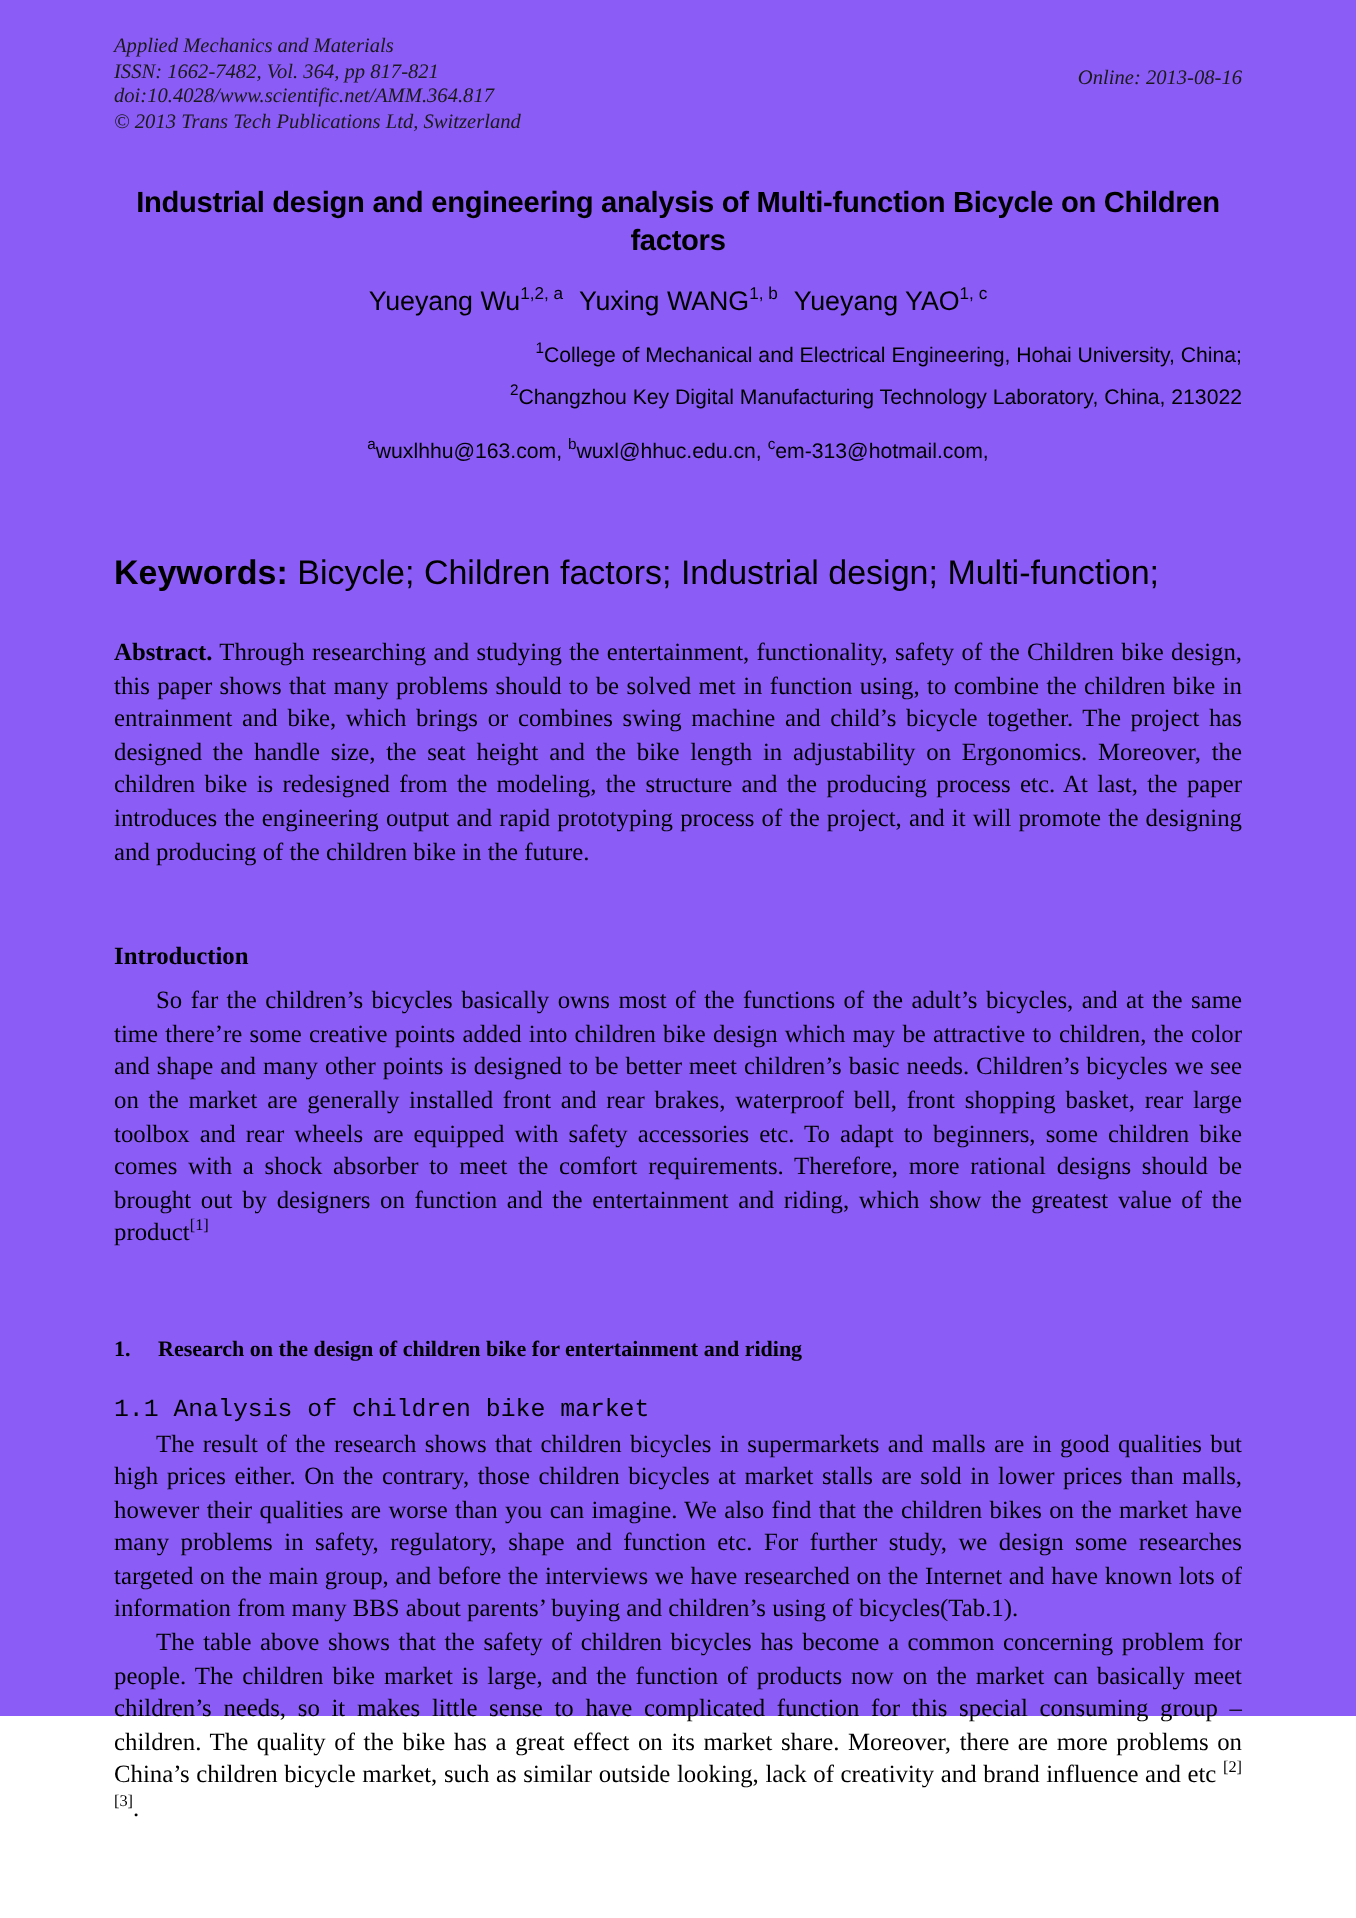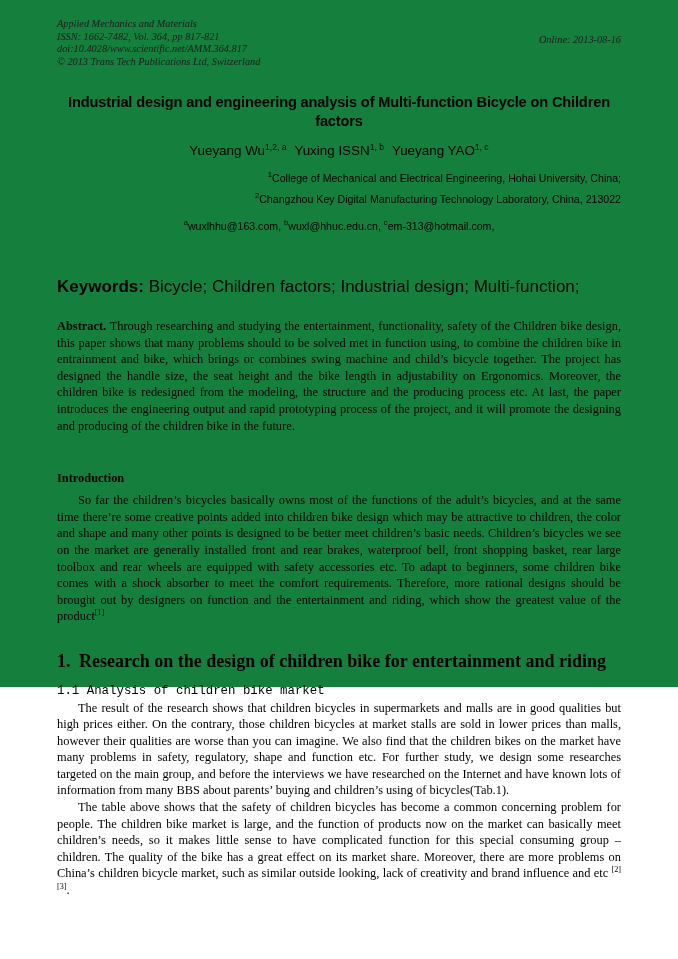--- a/index.html
+++ b/index.html
@@ -12,22 +12,22 @@
     width: 678px;
     height: 959px;
     overflow: hidden;
     font-family: "Liberation Serif", serif;
     color: #000000;
     -webkit-font-smoothing: antialiased;
   }
   .page {
     position: relative;
     width: 678px;
-    height: 687px;
-    background: #15803d;
+    height: 858px;
+    background: #8b5cf6;
     box-sizing: border-box;
     padding: 18px 57px 4px 57px;
   }
 
   
   .journal-header {
     position: relative;
     font-family: "Liberation Serif", serif;
     font-style: italic;
     font-size: 10.3px;
@@ -116,23 +116,23 @@
   .h1-section {
     font-family: "Liberation Serif", serif;
     font-weight: bold;
     font-size: 12.4px;
     line-height: 16px;
     margin-top: 36px;
   }
   .h1-numbered {
     font-family: "Liberation Serif", serif;
     font-weight: bold;
-    font-size: 18px;
+    font-size: 11px;
     line-height: 16px;
-    margin-top: 28px;
+    margin-top: 42px;
   }
   .h1-numbered .num { display: inline-block; min-width: 22px; }
   .h2-section {
     font-family: Liberation Mono, monospace;
     font-size: 12.4px;
     line-height: 16.6px;
     margin-top: 14px;
   }
 
   
@@ -158,21 +158,21 @@
       <div>ISSN: 1662-7482, Vol. 364, pp 817-821</div>
       <div>doi:10.4028/www.scientific.net/AMM.364.817</div>
       <div>© 2013 Trans Tech Publications Ltd, Switzerland</div>
     </div>
     <div class="journal-online">Online: 2013-08-16</div>
   </div>
 
   <div class="paper-title">Industrial design and engineering analysis of Multi-function Bicycle on Children factors</div>
 
   <div class="authors">
-    <span class="author"><span>Yueyang Wu</span><sup>1,2, a</sup></span><span class="sep"></span><span class="author"><span>Yuxing ISSN</span><sup>1, b</sup></span><span class="sep"></span><span class="author"><span>Yueyang YAO</span><sup>1, c</sup></span>
+    <span class="author"><span>Yueyang Wu</span><sup>1,2, a</sup></span><span class="sep"></span><span class="author"><span>Yuxing WANG</span><sup>1, b</sup></span><span class="sep"></span><span class="author"><span>Yueyang YAO</span><sup>1, c</sup></span>
   </div>
 
   <div class="affiliations">
     <div class="aff-line"><sup>1</sup><span>College of Mechanical and Electrical Engineering, Hohai University, China;</span></div>
     <div class="aff-line"><sup>2</sup><span>Changzhou Key Digital Manufacturing Technology Laboratory, China, 213022</span></div>
   </div>
 
   <div class="emails"><sup>a</sup><span>wuxlhhu@163.com, </span><sup>b</sup><span>wuxl@hhuc.edu.cn, </span><sup>c</sup><span>em-313@hotmail.com,</span></div>
 
   <div class="keywords"><span class="kw-label">Keywords:</span> <span>Bicycle; Children factors; Industrial design; Multi-function;</span></div>

